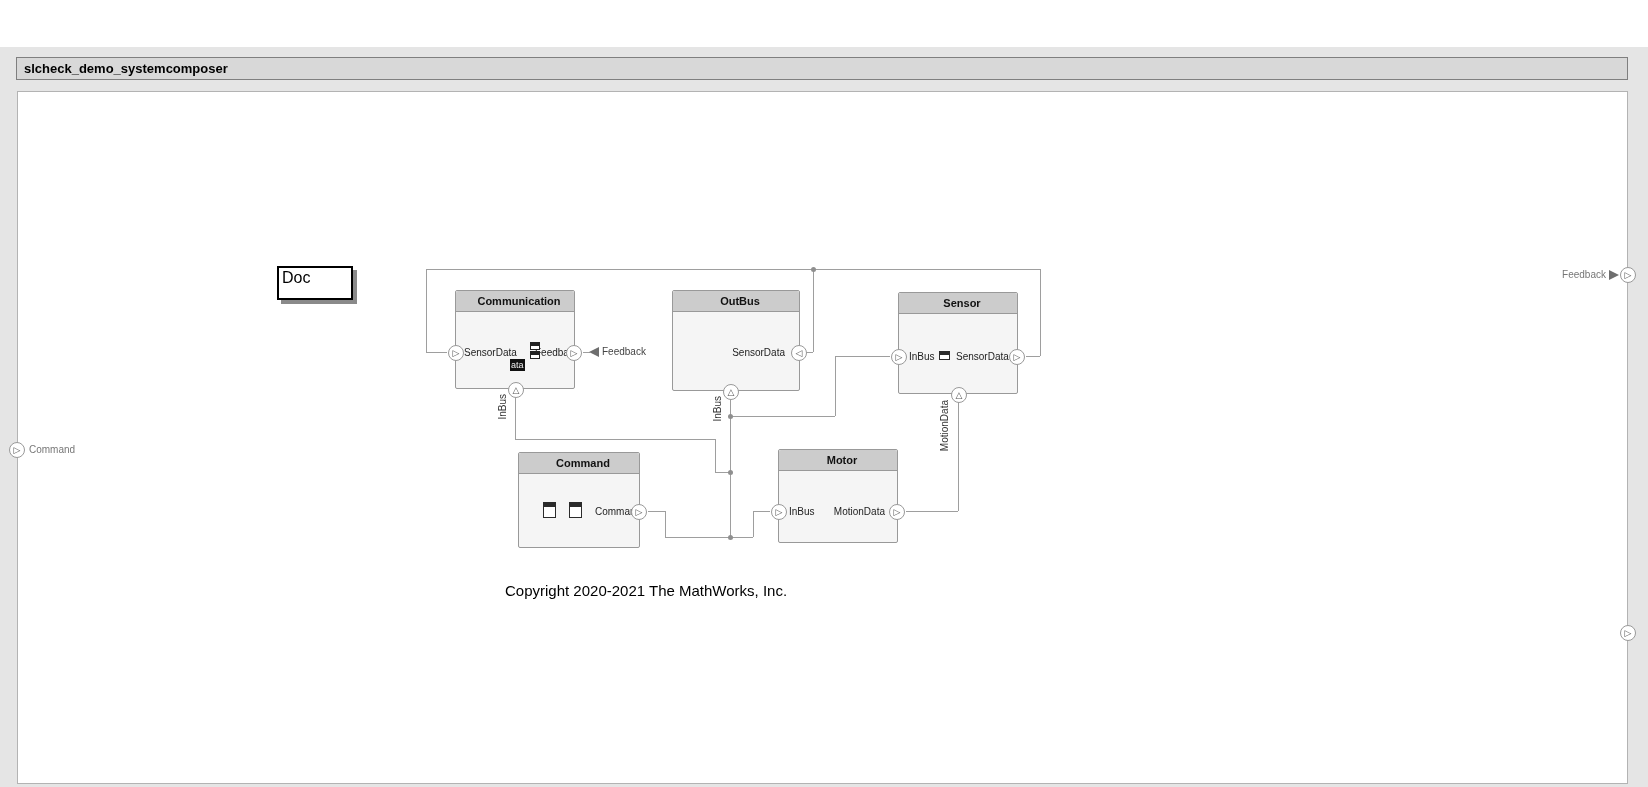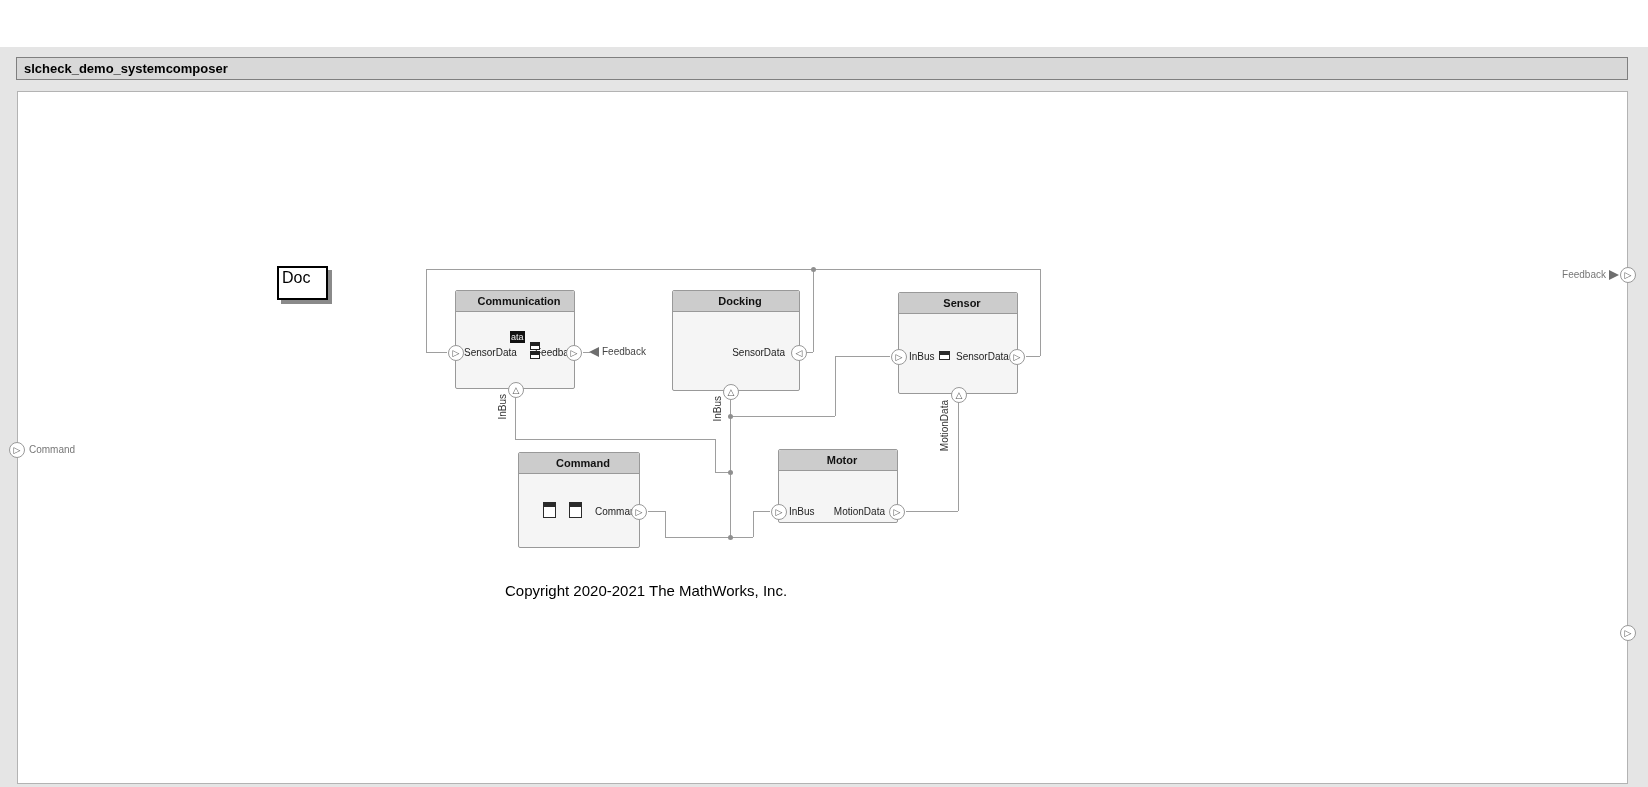--- a/index.html
+++ b/index.html
@@ -11,21 +11,21 @@
             border:1px solid #7f7f7f;box-sizing:border-box;}
   .titlebar span{display:block;line-height:21px;padding-left:7px;font-size:13px;font-weight:bold;color:#000;}
   .canvas{position:absolute;left:17px;top:44px;width:1611px;height:693px;background:#fff;
           border:1px solid #b3b3b3;box-sizing:border-box;}
 
   .heading{position:absolute;left:560px;top:157px;width:250px;text-align:center;
            font-size:18px;font-weight:bold;color:#000;}
   .copyright{position:absolute;left:505px;top:535px;font-size:15px;color:#000;}
 
   
-  .docblock{position:absolute;left:277px;top:219px;width:51px;height:34px;background:#fff;
+  .docblock{position:absolute;left:277px;top:219px;width:76px;height:34px;background:#fff;
             border:2px solid #000;box-shadow:4px 4px 0 0 #8a8a8a;box-sizing:border-box;}
   .docblock span{display:block;padding:1px 3px;font-size:16px;color:#000;}
 
   
   .comp{position:absolute;background:#f5f5f5;border:1px solid #999;border-radius:2px;box-sizing:border-box;}
   .comp .hdr{position:absolute;left:0;top:0;right:0;height:20px;background:#cccccc;
              border-bottom:1px solid #999;border-radius:2px 2px 0 0;}
   .comp .hdr span{display:block;line-height:20px;padding-left:8px;font-size:11px;font-weight:bold;color:#111;text-align:center;}
   .plabel{position:absolute;font-size:10px;color:#222;white-space:nowrap;}
 
@@ -111,21 +111,21 @@
 
   <div class="vlabel" style="left:497px;top:347px;">InBus</div>
   <div class="vlabel" style="left:712px;top:349px;">InBus</div>
   <div class="vlabel" style="left:939px;top:353px;">MotionData</div>
 
   <div class="comp" style="left:455px;top:243px;width:120px;height:99px;">
     <div class="hdr">
       <span>Communication</span>
     </div>
     <div class="plabel" style="left:8px;top:56px;">SensorData</div>
-    <div class="badge" style="left:54px;top:40px;">ata</div>
+    <div class="badge" style="left:54px;top:68px;">ata</div>
     <div class="stackicon" style="left:74px;top:51px;">
       <i></i>
         <i class="b"></i>
     </div>
     <div class="plabel" style="left:79px;top:56px;">Feedback</div>
     <div class="pcirc" style="left:-8px;top:54px;">
       <span>▷</span>
     </div>
     <div class="pcirc" style="right:-8px;top:54px;">
       <span>▷</span>
@@ -134,21 +134,21 @@
       <span>△</span>
     </div>
   </div>
 
   <div class="wire" style="left:583px;top:305px;width:7px;height:1px;"></div>
   <div class="arr-left" style="left:589px;top:300px;"></div>
   <div class="stublabel" style="left:602px;top:299px;">Feedback</div>
 
   <div class="comp" style="left:672px;top:243px;width:128px;height:101px;">
     <div class="hdr">
-      <span>Docking</span>
+      <span>OutBus</span>
     </div>
     <div class="plabel" style="right:14px;top:56px;">SensorData</div>
     <div class="pcirc" style="right:-8px;top:54px;">
       <span>◁</span>
     </div>
     <div class="pcirc" style="left:50px;top:93px;">
       <span>△</span>
     </div>
   </div>
 
@@ -175,21 +175,21 @@
       <span>Command</span>
     </div>
     <div class="winicon" style="left:24px;top:49px;width:13px;height:16px;"></div>
     <div class="winicon" style="left:50px;top:49px;width:13px;height:16px;"></div>
     <div class="plabel" style="left:76px;top:53px;">Command</div>
     <div class="pcirc" style="right:-8px;top:51px;">
       <span>▷</span>
     </div>
   </div>
 
-  <div class="comp" style="left:778px;top:402px;width:120px;height:74px;">
+  <div class="comp" style="left:778px;top:402px;width:120px;height:94px;">
     <div class="hdr">
       <span>Motor</span>
     </div>
     <div class="plabel" style="left:10px;top:56px;">InBus</div>
     <div class="plabel" style="right:12px;top:56px;">MotionData</div>
     <div class="pcirc" style="left:-8px;top:54px;">
       <span>▷</span>
     </div>
     <div class="pcirc" style="right:-8px;top:54px;">
       <span>▷</span>

